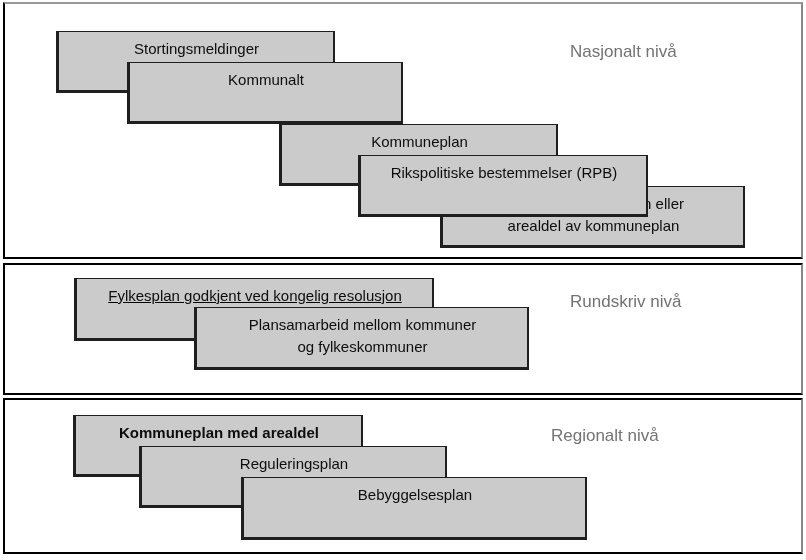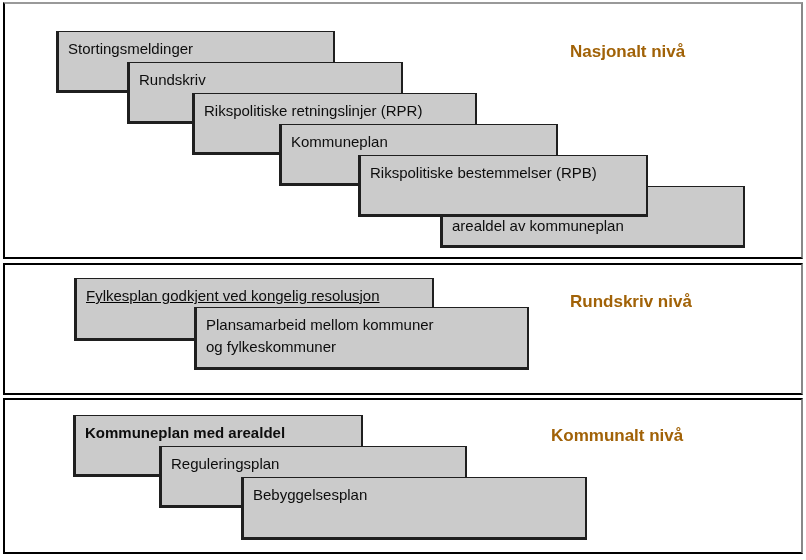--- a/index.html
+++ b/index.html
@@ -33,80 +33,78 @@
     top: 263px;
     height: 132px;
   }
   .section-3 {
     top: 398px;
     height: 156px;
   }
   .section-label {
     position: absolute;
     font-size: 17px;
-    font-weight: bold;
-    color: #a16207;
+    font-weight: normal;
+    color: #737373;
     white-space: nowrap;
   }
   .plan-box {
     position: absolute;
     background: #cbcbcb;
     border: 2px solid #1f1f1f;
     border-left-width: 3px;
     border-bottom-width: 3px;
     border-top-width: 1px;
     box-sizing: border-box;
+    text-align: center;
   }
   .plan-box .box-label {
     padding: 6px 8px 0 9px;
     font-size: 15px;
     line-height: 22px;
     color: #0d0d0d;
     white-space: pre-line;
   }
   
   .box-stortingsmeldinger { left: 56px;  top: 31px;  width: 279px; height: 62px; }
   .box-rundskriv          { left: 127px; top: 62px;  width: 276px; height: 62px; }
   .box-rpr                { left: 192px; top: 93px;  width: 285px; height: 62px; }
   .box-forskrifter        { left: 279px; top: 124px; width: 279px; height: 62px; }
   .box-rpb                { left: 358px; top: 155px; width: 290px; height: 62px; }
   .box-statlig-reguleringsplan { left: 440px; top: 186px; width: 305px; height: 62px; }
   
   .box-fylkesplan     { left: 74px;  top: 278px; width: 360px; height: 63px; text-decoration: underline; }
   .box-plansamarbeid  { left: 182px; top: 307px; width: 335px; height: 63px; margin-left: 12px; }
   
   .box-kommuneplan     { left: 73px;  top: 415px; width: 290px; height: 62px; font-weight: bold; }
-  .box-reguleringsplan { left: 159px; top: 446px; width: 308px; height: 62px; }
+  .box-reguleringsplan { left: 139px; top: 446px; width: 308px; height: 62px; }
   .box-bebyggelsesplan { left: 241px; top: 477px; width: 346px; height: 63px; }
   
   .label-nasjonalt { left: 570px; top: 42px; }
   .label-regionalt { left: 570px; top: 292px; }
   .label-kommunalt { left: 551px; top: 426px; }
 </style>
 </head>
 <body>
 
 <div class="diagram">
 
   <div class="section section-1"></div>
   <div class="section section-2"></div>
   <div class="section section-3"></div>
 
   <div class="section-label label-nasjonalt">Nasjonalt nivå</div>
   <div class="section-label label-regionalt">Rundskriv nivå</div>
-  <div class="section-label label-kommunalt">Kommunalt nivå</div>
+  <div class="section-label label-kommunalt">Regionalt nivå</div>
 
   <div class="plan-box box-stortingsmeldinger">
     <div class="box-label">Stortingsmeldinger</div>
   </div>
   <div class="plan-box box-rundskriv">
-    <div class="box-label">Rundskriv</div>
-  </div>
-  <div class="plan-box box-rpr">
-    <div class="box-label">Rikspolitiske retningslinjer (RPR)</div>
+    <div class="box-label">Kommunalt</div>
   </div>
   <div class="plan-box box-forskrifter">
     <div class="box-label">Kommuneplan</div>
   </div>
   <div class="plan-box box-statlig-reguleringsplan">
     <div class="box-label">Statlig reguleringsplan eller
 arealdel av kommuneplan</div>
   </div>
   <div class="plan-box box-rpb">
     <div class="box-label">Rikspolitiske bestemmelser (RPB)</div>

